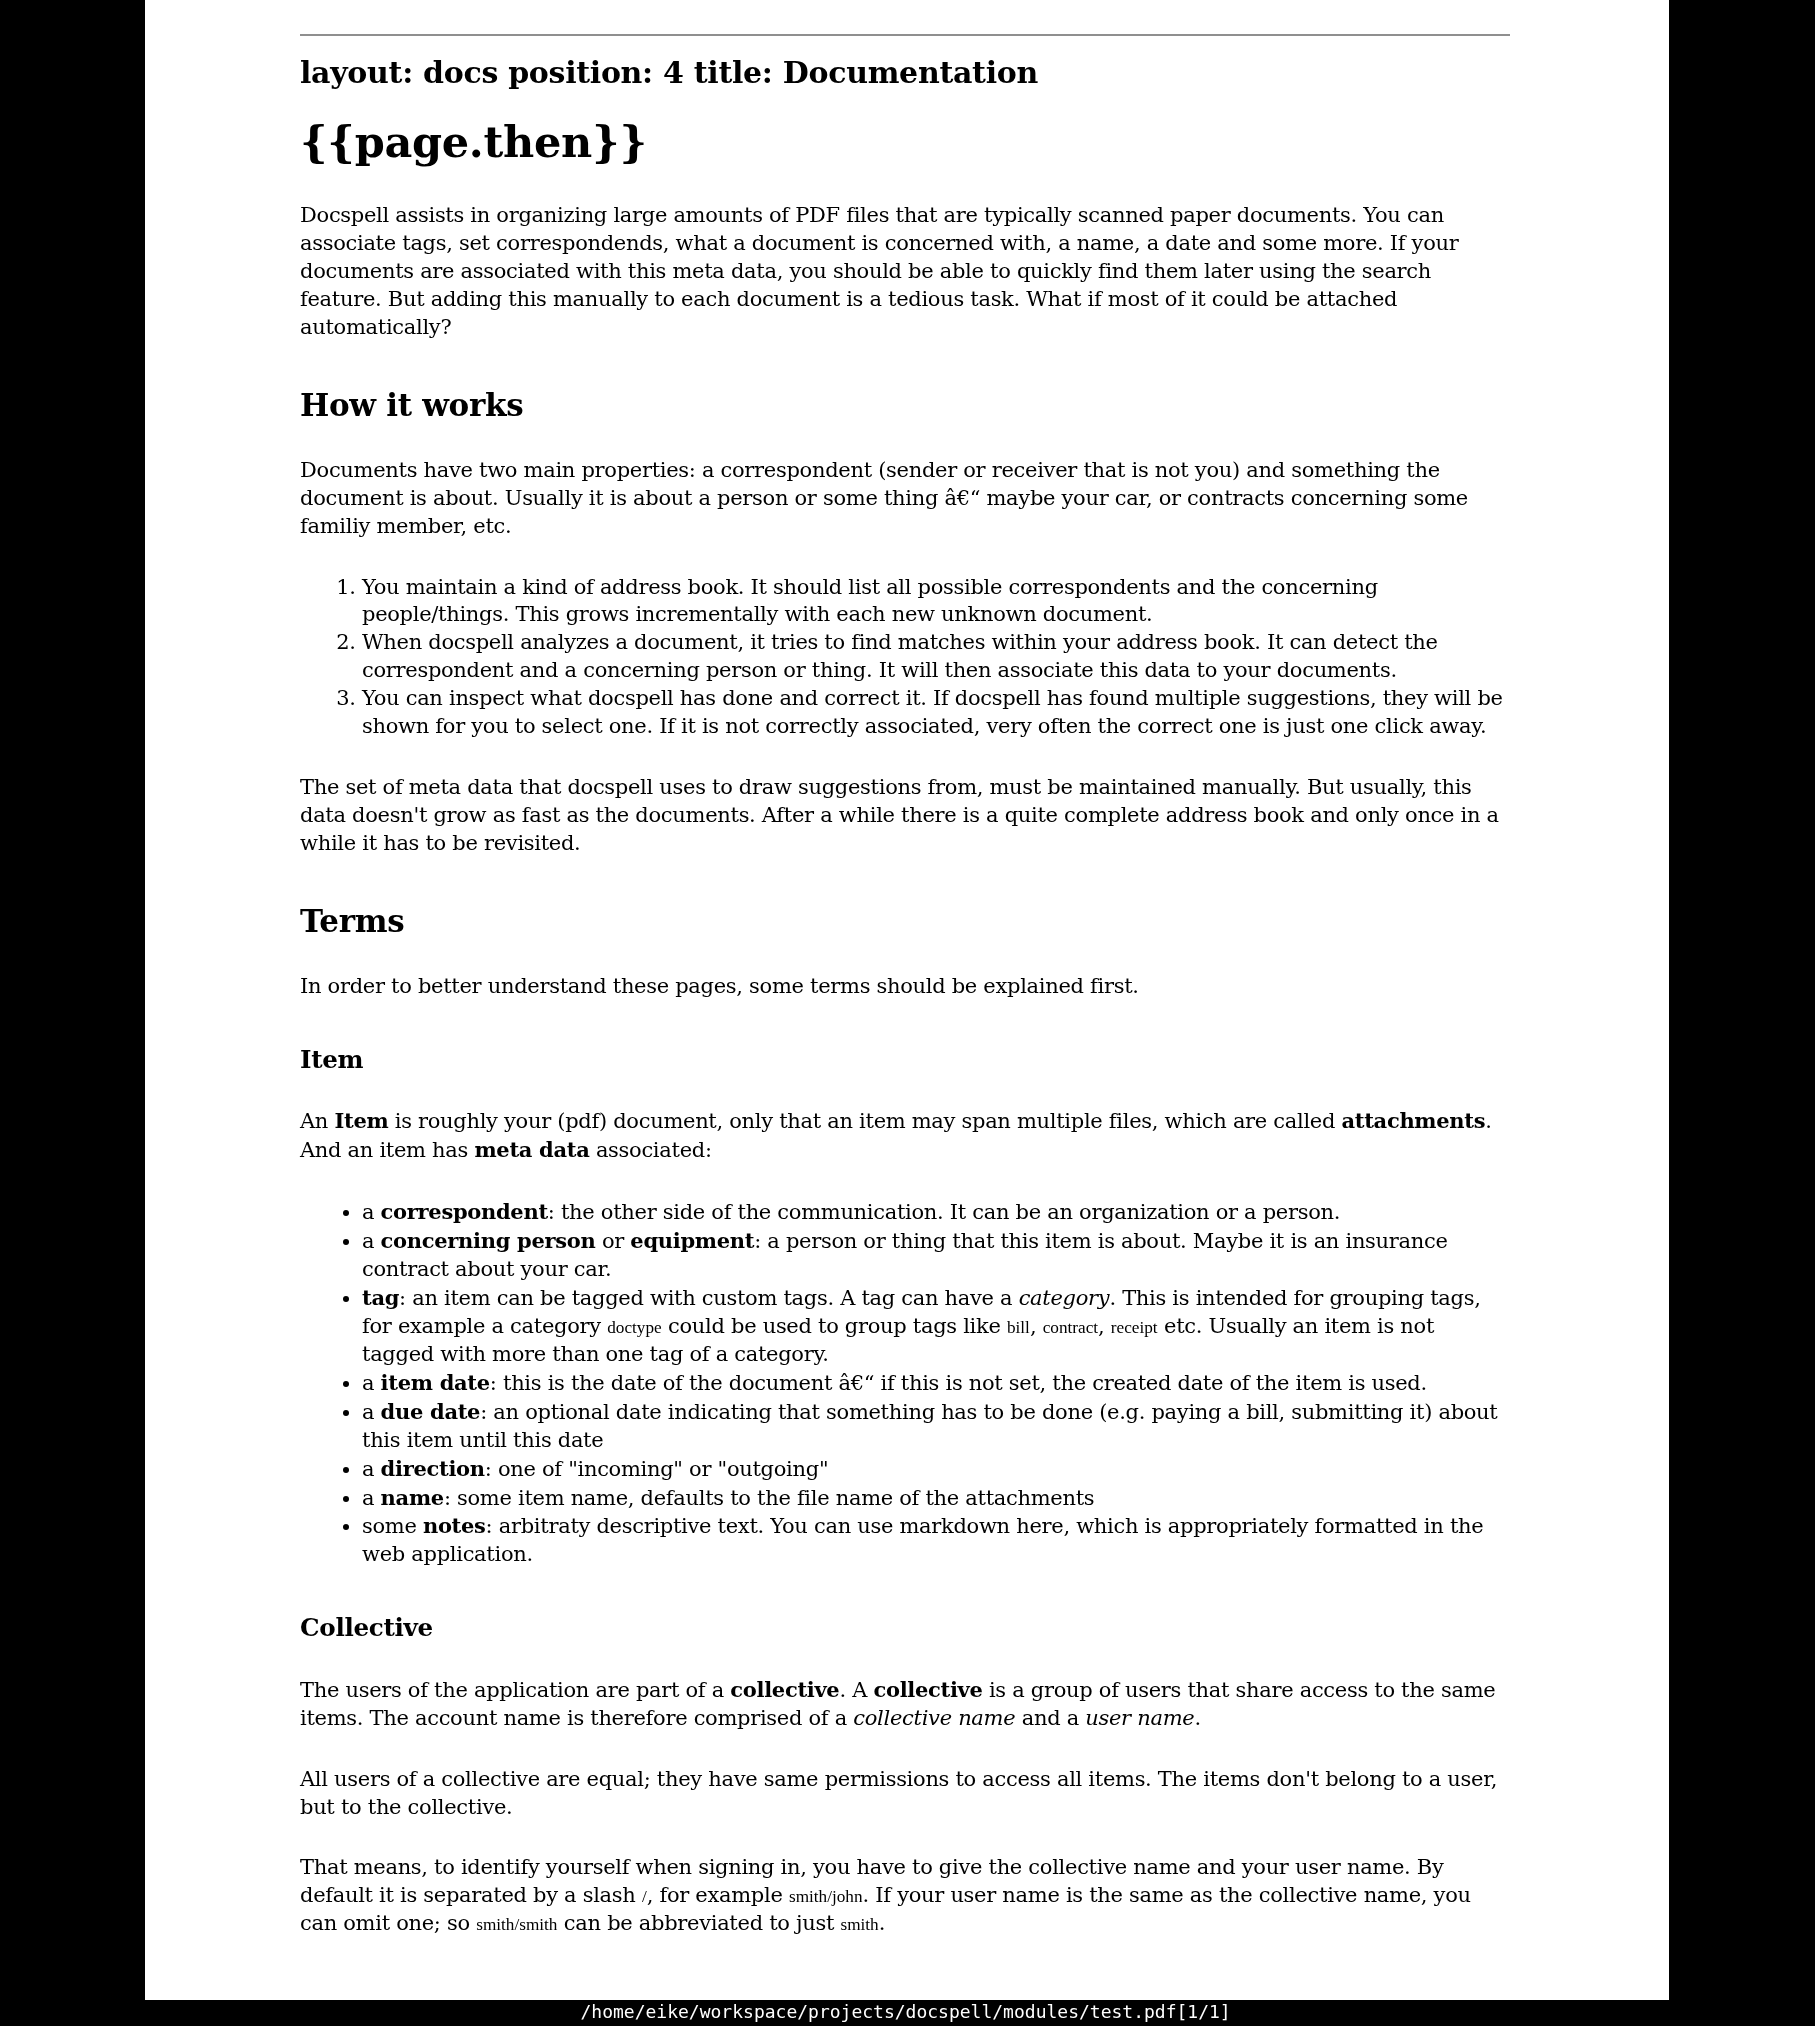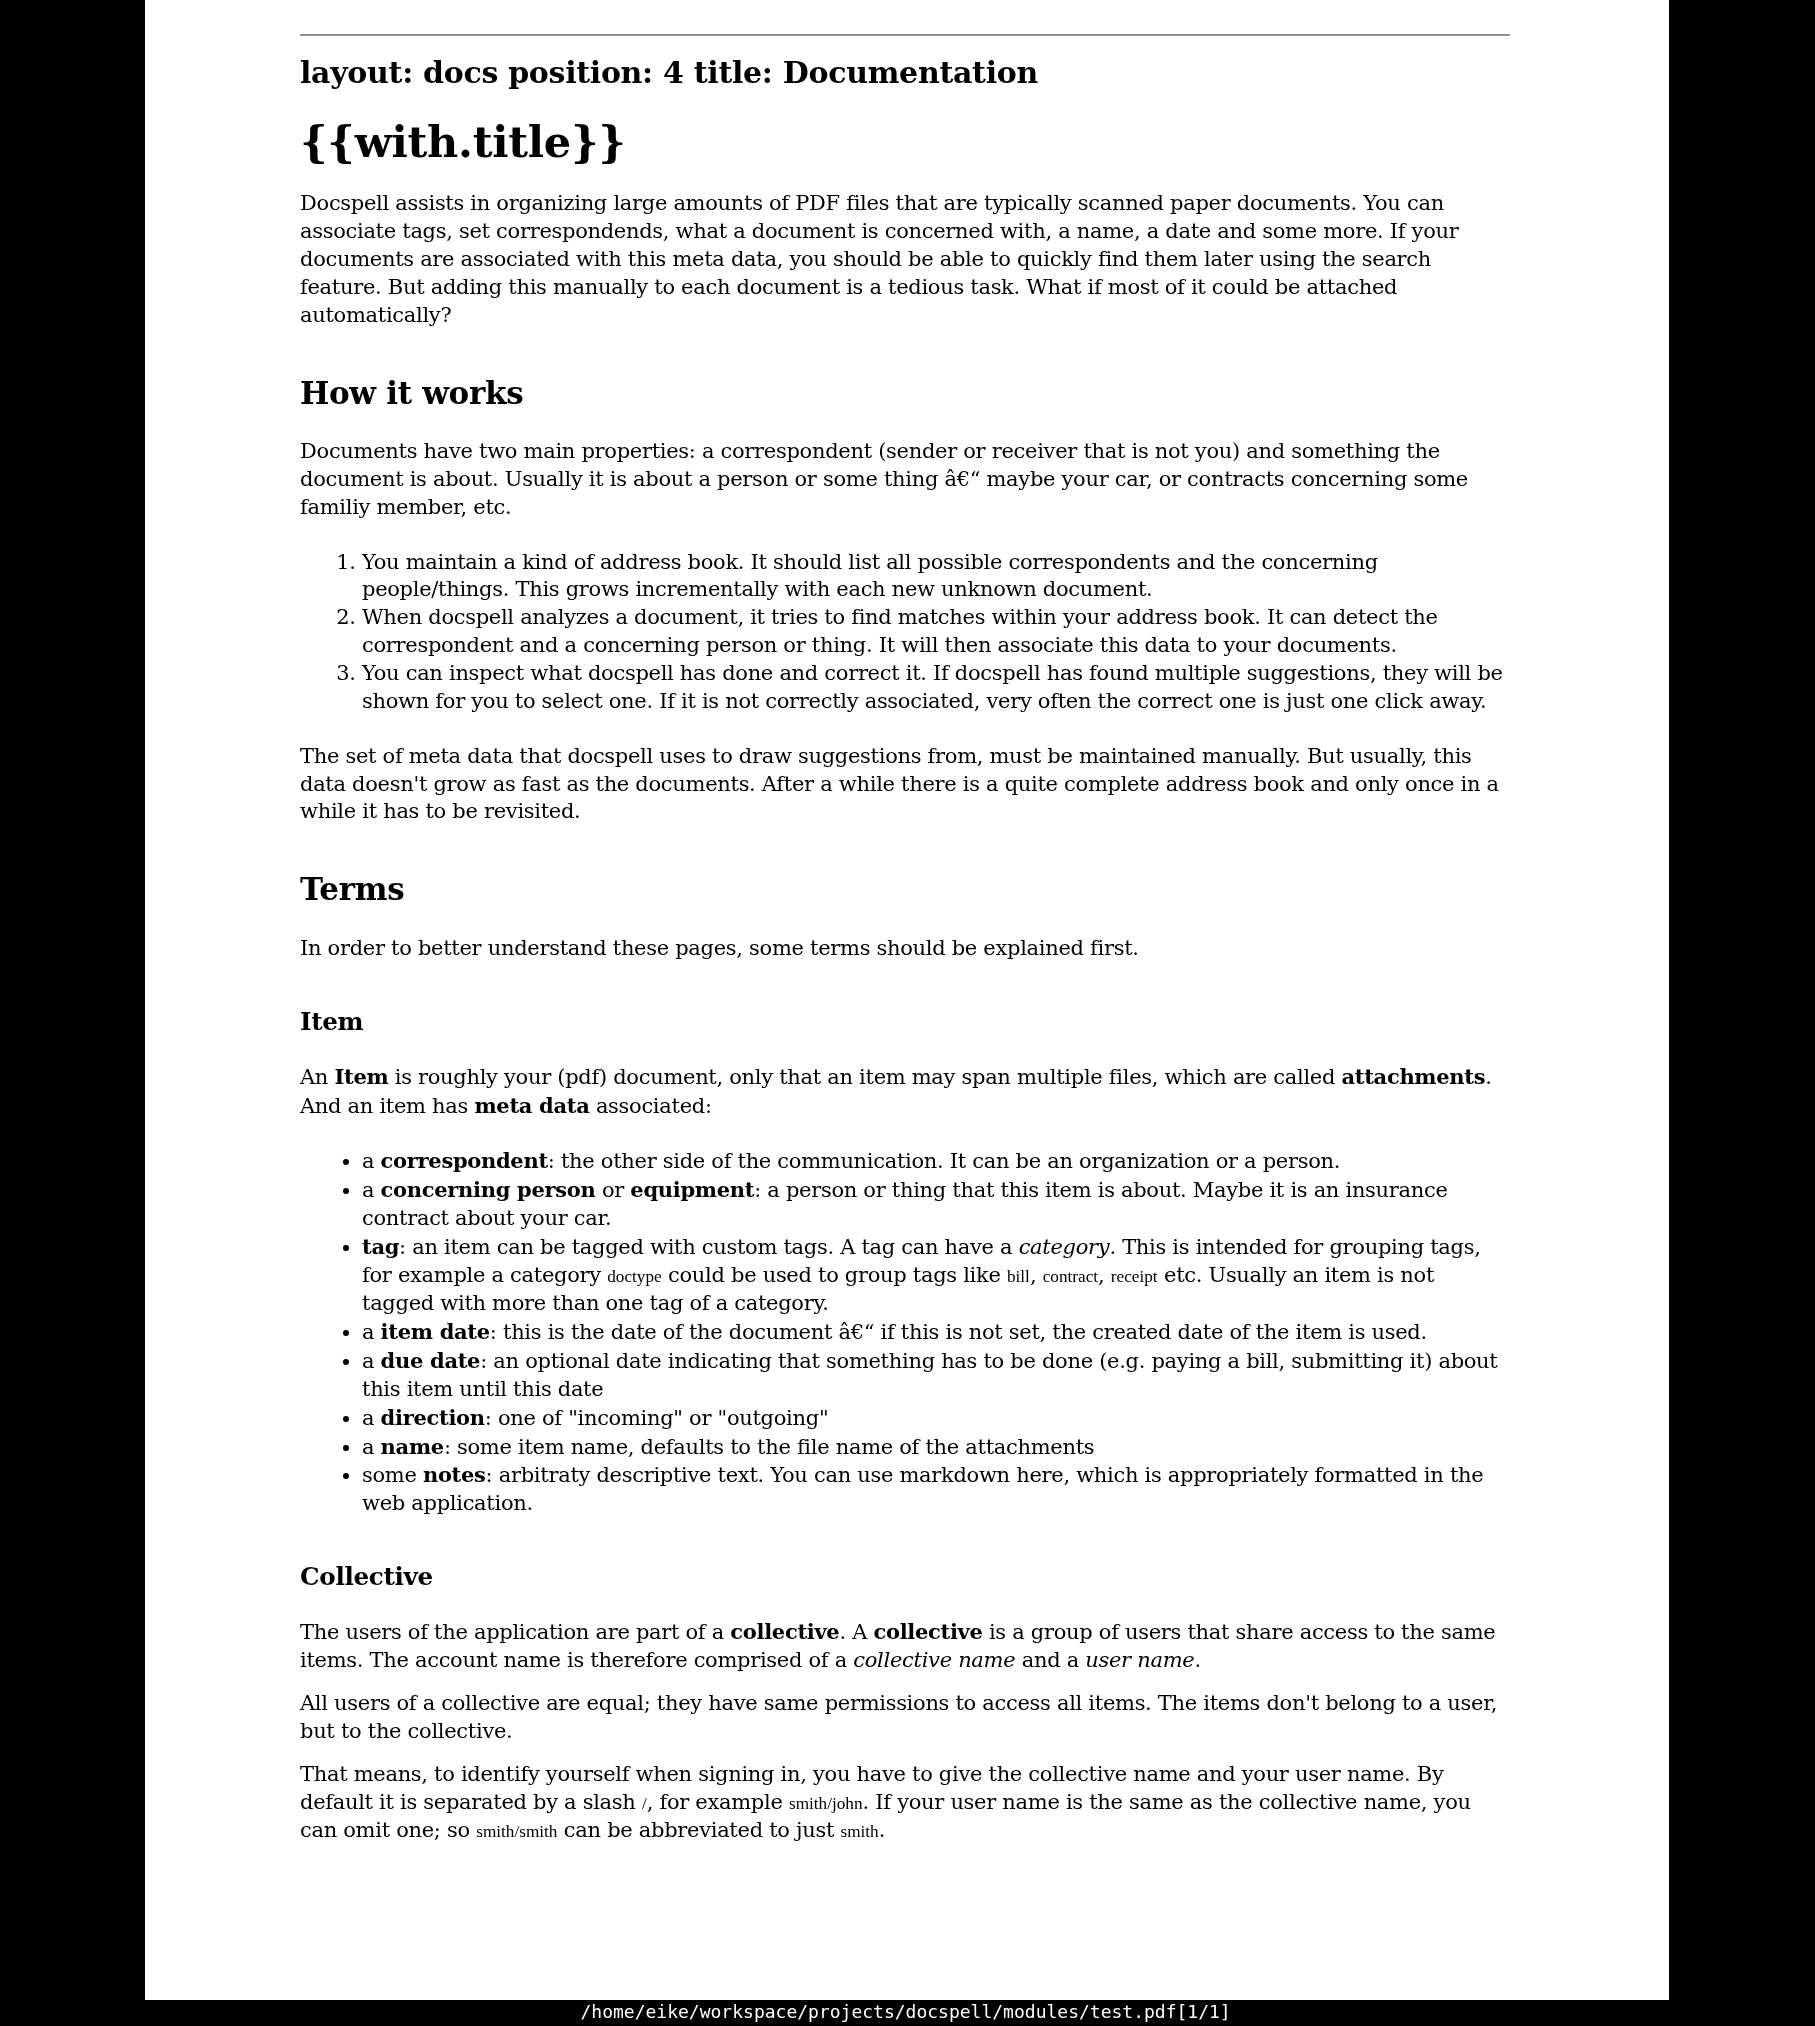--- a/index.html
+++ b/index.html
@@ -28,21 +28,21 @@
     border: none;
     height: 1.9px;
     background: #8f8f8f;
     margin: 34px 0 0 0;
   }
   h1, h2, h3 { font-weight: bold; line-height: 1.2; }
   h2.front-matter { font-size: 30px; margin: 19px 0 26.5px; }
   h1.doc-title    { font-size: 43px; margin: 19px 0 21px; }
   h2.section      { font-size: 31px; margin: 45px 0 26.5px; }
   h3.subsection   { font-size: 24.6px; margin: 44px 0 26.5px; }
-  p  { margin: 15px 0; }
+  p  { margin: 33px 0; }
   ol, ul { margin: 26.5px 0; padding-left: 62px; }
   li { margin: 0; }
   code {
     font-family: Liberation Serif, serif;
     font-size: 0.82em;
     letter-spacing: 0;
   }
   i { font-style: italic; }
   b { font-weight: bold; }
   .statusbar {
@@ -64,21 +64,21 @@
 </head>
 <body>
 
 <div class="paper">
   <div class="content">
 
     <hr class="top-rule">
 
     <h2 class="front-matter">layout: docs position: 4 title: Documentation</h2>
 
-    <h1 class="doc-title">{{with.title}}</h1>
+    <h1 class="doc-title">{{page.then}}</h1>
 
     <p><span>Docspell assists in organizing large amounts of PDF files that are typically scanned paper documents. You can associate tags, set correspondends, what a document is concerned with, a name, a date and some more. If your documents are associated with this meta data, you should be able to quickly find them later using the search feature. But adding this manually to each document is a tedious task. What if most of it could be attached automatically?</span></p>
 
     <h2 class="section">How it works</h2>
 
     <p><span>Documents have two main properties: a correspondent (sender or receiver that is not you) and something the document is about. Usually it is about a person or some thing â€“ maybe your car, or contracts concerning some familiy member, etc.</span></p>
 
     <ol>
       <li><span>You maintain a kind of address book. It should list all possible correspondents and the concerning people/things. This grows incrementally with each new unknown document.</span></li>
       <li><span>When docspell analyzes a document, it tries to find matches within your address book. It can detect the correspondent and a concerning person or thing. It will then associate this data to your documents.</span></li>

